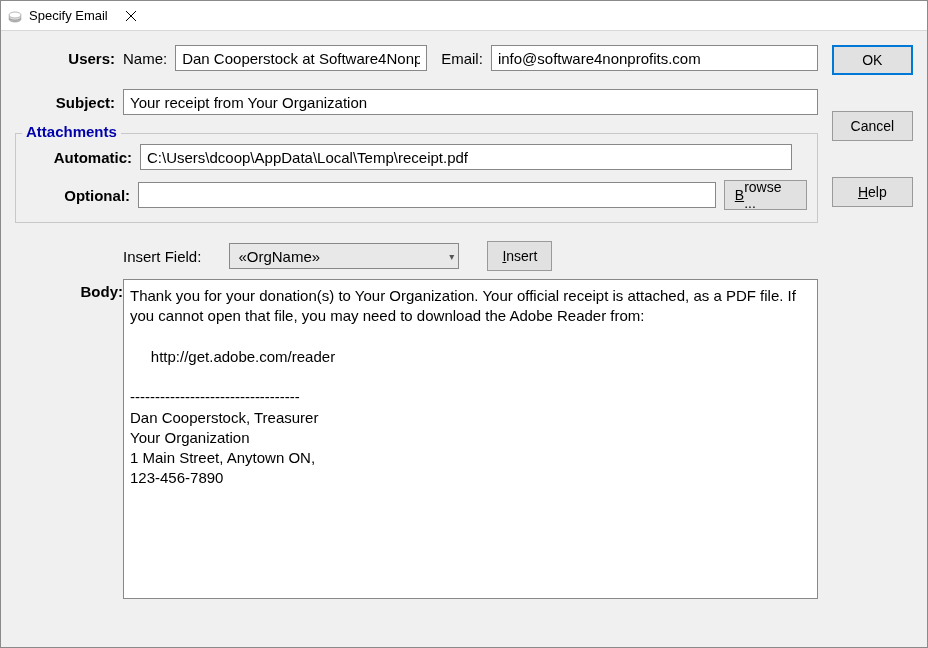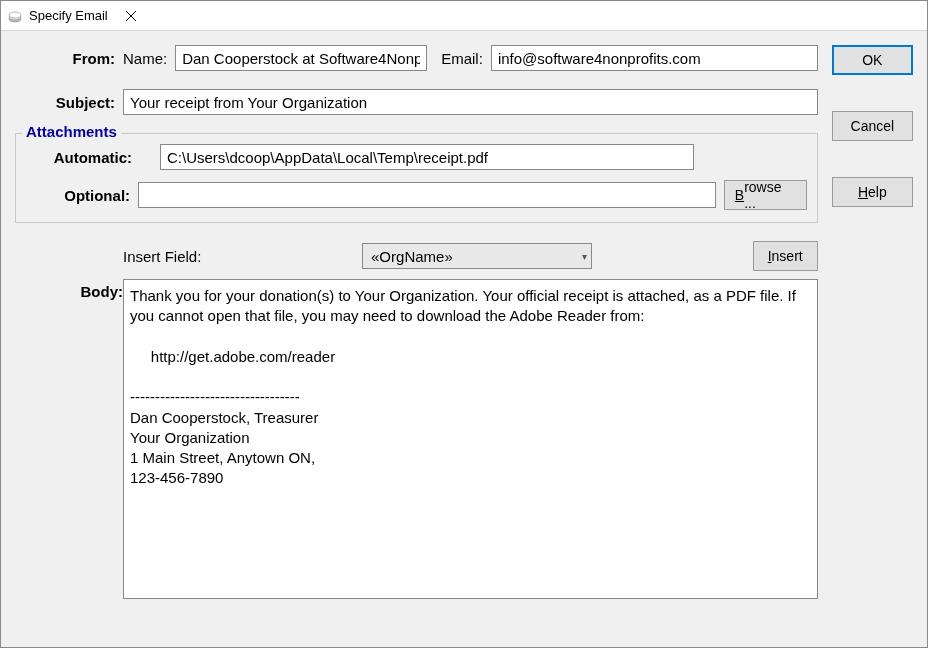--- a/index.html
+++ b/index.html
@@ -116,21 +116,20 @@
     border: 1px solid #9a9a9a;
     background: #e1e1e1;
     display: inline-flex; align-items: center; justify-content: center;
     font-size: 14px;
   }
 
   .insert-row {
     display: flex; align-items: center; gap: 28px;
     margin-left: 108px;
     margin-bottom: 8px;
-    justify-content: space-between;
   }
   .select-box {
     width: 230px;
     display: inline-flex; align-items: center; justify-content: space-between;
     padding: 0 4px 0 8px;
     background: #e8e8e8;
   }
   .select-caret { font-size: 10px; color: #555; }
 
   .body-row { display: flex; }
@@ -172,42 +171,42 @@
         <line x1="0" y1="0" x2="10" y2="10" stroke="#000" stroke-width="1"></line>
         <line x1="10" y1="0" x2="0" y2="10" stroke="#000" stroke-width="1"></line>
       </svg>
     </div>
   </div>
 
   <div class="content">
     <div class="form-col">
 
       <div class="row">
-        <div class="row-label">From:</div>
+        <div class="row-label">Users:</div>
         <div class="row-body">
           <span class="sublabel">Name:</span>
           <input type="text" class="field focused" style="width: 252px;" value="Dan Cooperstock at Software4Nonprofits">
           <span class="sublabel" style="margin-left:6px">Email:</span>
           <input type="text" class="field" style="flex: 1 1 0%;" value="info@software4nonprofits.com">
         </div>
       </div>
 
       <div class="row">
         <div class="row-label">Subject:</div>
         <div class="row-body">
           <input type="text" class="field" style="flex: 1 1 0%;" value="Your receipt from Your Organization">
         </div>
       </div>
 
       <div class="attachments-group">
         <div class="attachments-legend">Attachments</div>
 
         <div class="attach-row">
           <div class="attach-label">Automatic:</div>
-          <input type="text" class="field-ro" readonly="" style="width: 534px; margin-left: 20px;" value="C:\Users\dcoop\AppData\Local\Temp\receipt.pdf">
+          <input type="text" class="field-ro" readonly="" style="width: 652px;" value="C:\Users\dcoop\AppData\Local\Temp\receipt.pdf">
         </div>
 
         <div class="attach-row">
           <div class="attach-label">Optional:</div>
           <input type="text" class="field" style="width: 590px;" value="">
           <div class="browse-btn underline-first">
             <span></span>
               <span class="u">B</span>
               <span>rowse ...</span>
           </div>

